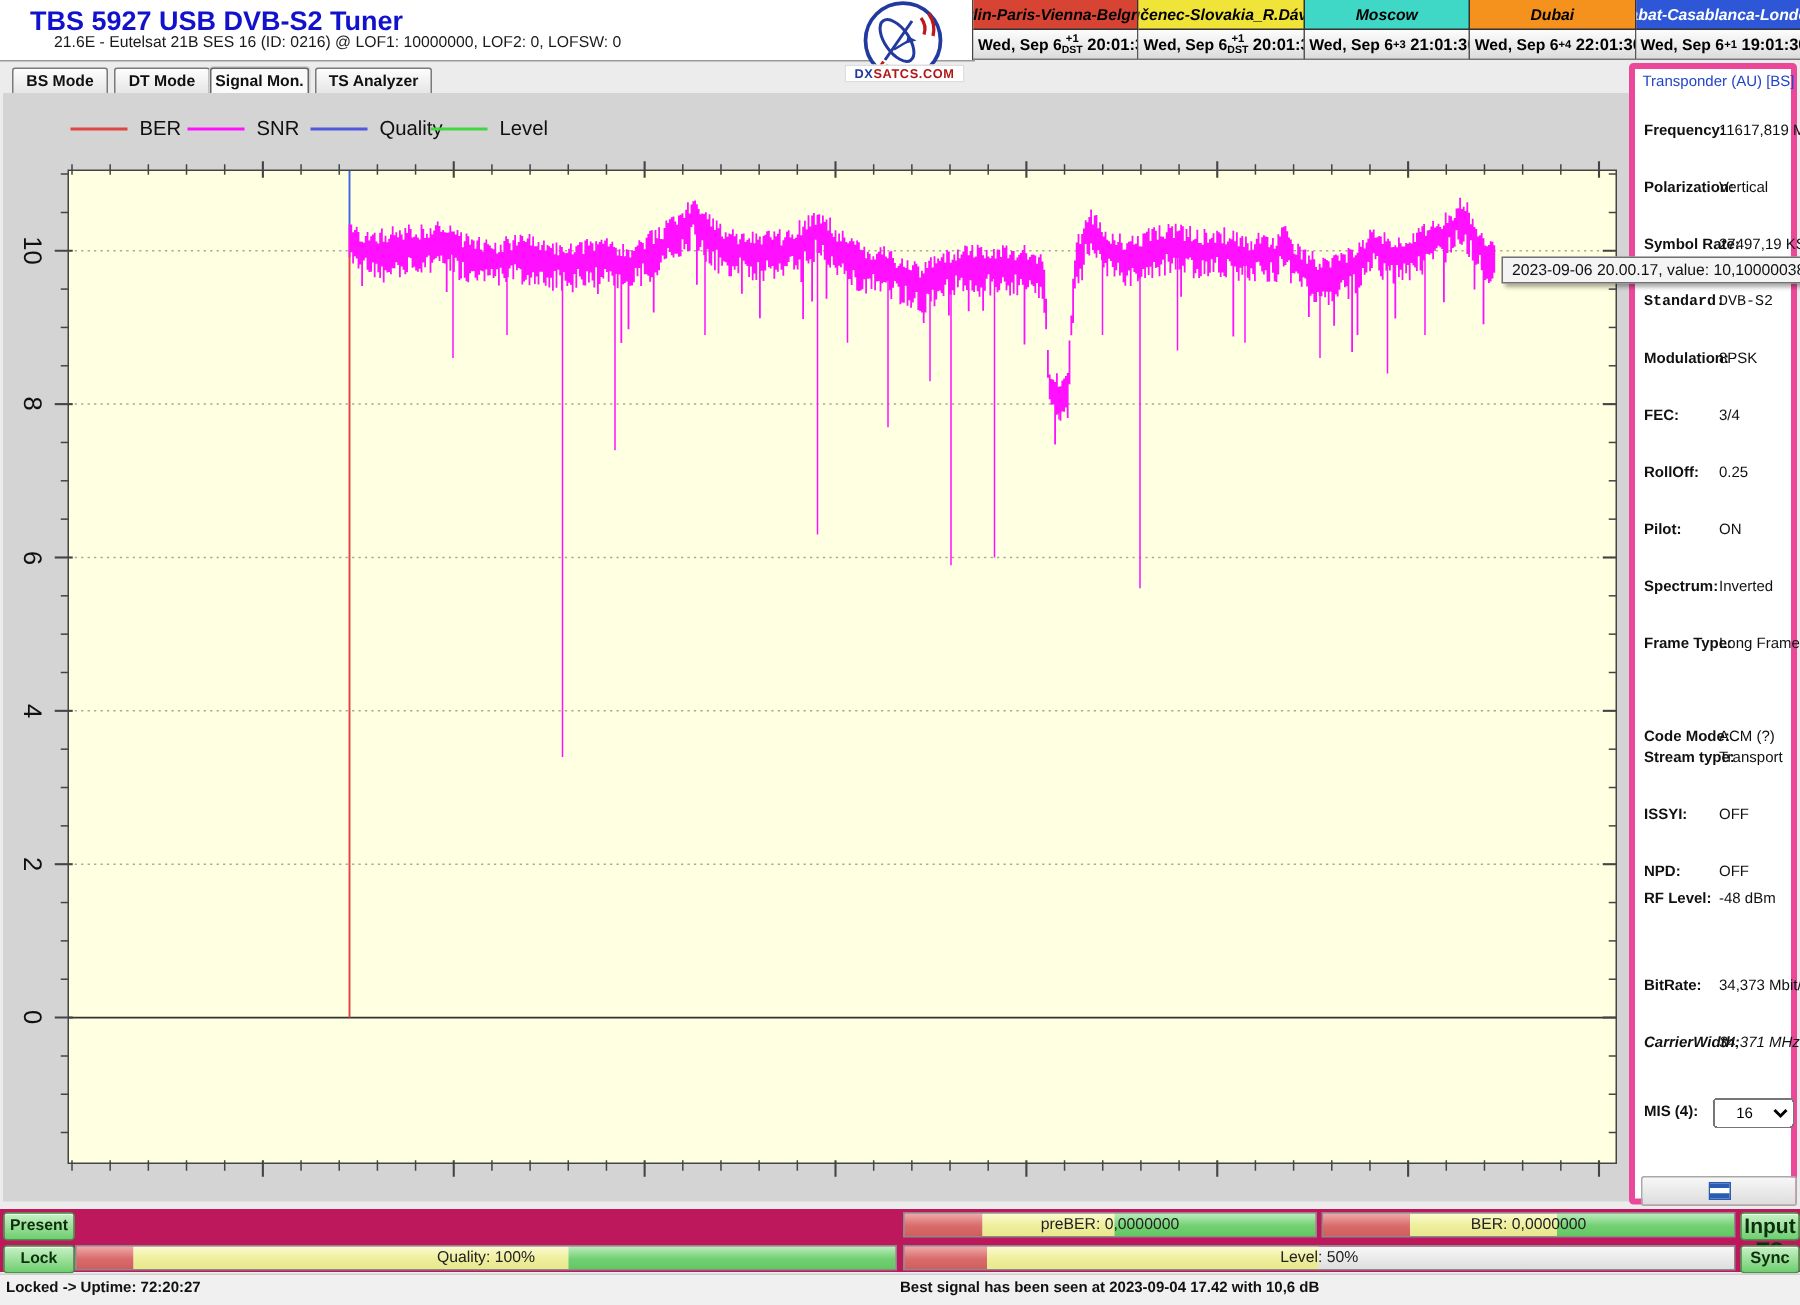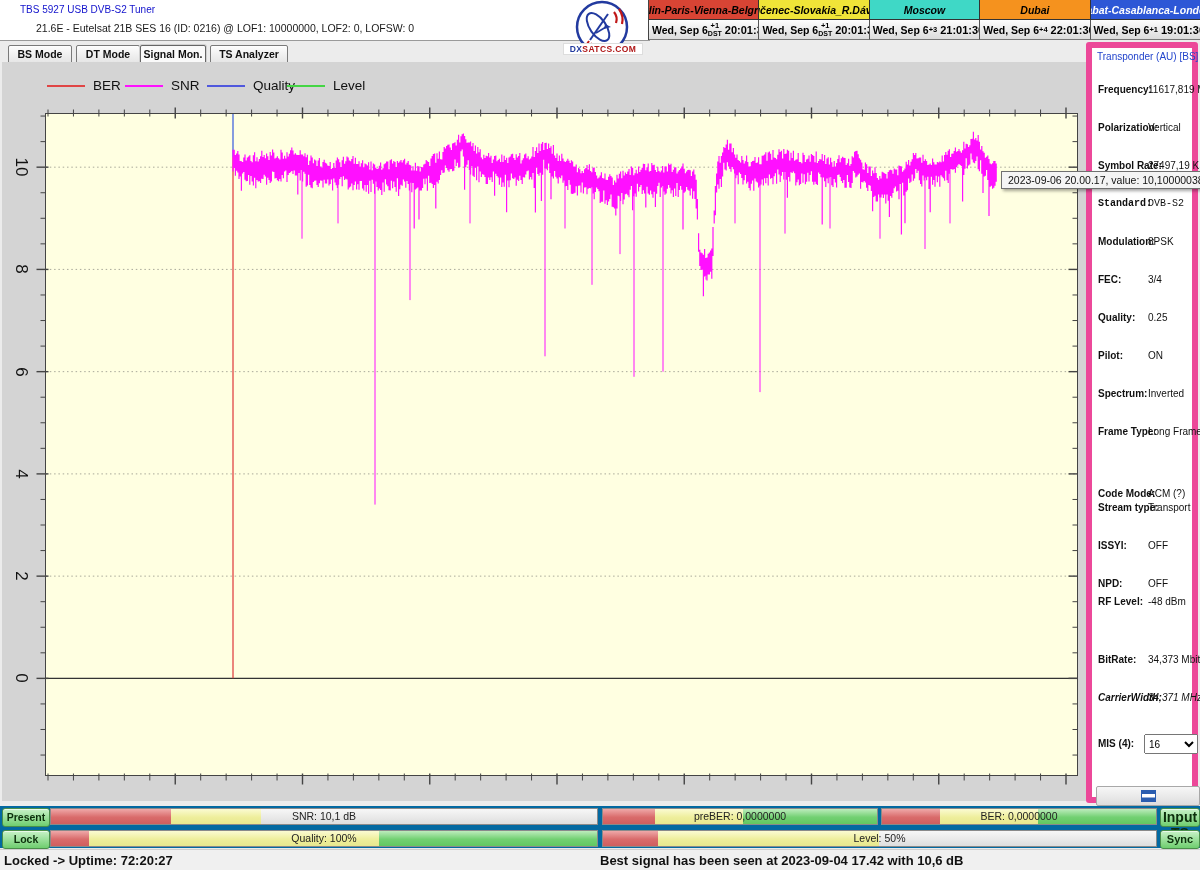--- a/index.html
+++ b/index.html
@@ -2,21 +2,21 @@
 <html><head>
 <meta charset="utf-8">
 <style>
   html,body{margin:0;padding:0;}
   body{font-family:"Liberation Sans",sans-serif;background:#ececec;}
   .app{position:relative;width:1200px;height:870px;background:#ececec;overflow:hidden;}
   .abs{position:absolute;}
   
   .header-bg{left:0;top:0;width:650px;height:40px;background:#ffffff;}
   .hdr-divider{left:0;top:40px;width:650px;height:1px;background:#9a9a9a;}
-  .win-title{left:20px;top:4px;font-size:10px;font-weight:normal;color:#1212cc;white-space:nowrap;}
+  .win-title{left:20px;top:4px;font-size:18px;font-weight:bold;color:#1212cc;white-space:nowrap;}
   .win-subtitle{left:36px;top:22px;font-size:10.5px;color:#1a1a1a;white-space:nowrap;}
   
   .tab-btn{position:absolute;top:45px;height:18px;border:1px solid #7a7a7a;border-radius:2px;
     background:linear-gradient(#fdfdfd,#e3e3e3);font-size:10.5px;font-weight:bold;color:#111;
     text-align:center;line-height:17px;box-shadow:0 1px 0 rgba(255,255,255,.7) inset;cursor:default;}
   .tab-btn.active{background:#fafafa;border-color:#666;box-shadow:0 0 0 1px #d0d0d0;}
   
   .logo-wrap{left:556px;top:0px;width:92px;height:60px;}
   .logo-caption{position:absolute;left:7px;top:43px;width:78px;background:#ffffff;border:1px solid #ddd;
     font-size:8.5px;font-weight:bold;text-align:center;letter-spacing:.4px;}
@@ -33,48 +33,48 @@
   .clk-off .plus{font-size:7.5px;font-weight:bold;} .clk-off .dst{font-size:7px;font-weight:bold;}
   .clk-hms{font-size:11px;font-weight:bold;color:#000;}
   
   .chart-widget{left:2px;top:62px;width:1084px;height:739px;background:#d4d4d4;}
   .legend-item{position:absolute;top:16px;display:flex;align-items:center;gap:8px;}
   .legend-line{width:38px;height:2px;}
   .legend-label{font-size:13.5px;color:#111;}
   .ylab{position:absolute;width:34px;height:20px;text-align:center;font-size:17px;color:#111;
     transform:rotate(90deg);transform-origin:center center;}
   
-  .right-panel{left:1086px;top:42px;width:112px;height:761px;background:#ffffff;border:6px solid #ec4899;
+  .right-panel{left:1086px;top:42px;width:112px;height:761px;background:#ffffff;border:4px solid #ec4899;
     border-radius:3px;box-sizing:border-box;}
   .rp-title{position:absolute;left:5px;top:3px;font-size:10px;color:#2244cc;white-space:nowrap;}
   .rp-row{position:absolute;left:0;width:112px;height:14px;}
   .rp-label{position:absolute;left:6px;top:0;font-size:10px;font-weight:bold;color:#111;white-space:nowrap;}
   .rp-value{position:absolute;left:56px;top:0;font-size:10px;color:#111;white-space:nowrap;}
   .mis-select{position:absolute;left:52px;top:-4px;width:54px;height:20px;font-size:10px;
-    font-family:"Liberation Sans",sans-serif;}
+    font-family:"Liberation Sans",sans-serif;text-align:center;}
   .export-btn{position:absolute;left:4px;top:738px;width:102px;height:18px;border:1px solid #a8a8a8;border-radius:2px;
     background:linear-gradient(#f7f7f7,#dddddd);display:flex;align-items:center;justify-content:center;cursor:default;}
   
   .tooltip{left:1001px;top:171px;background:#f4f4f4;border:1px solid #707070;box-shadow:2px 2px 3px rgba(0,0,0,.35);
     font-size:10.5px;color:#111;padding:2px 6px;white-space:nowrap;z-index:50;}
   
-  .bars-area{left:0;top:806px;width:1200px;height:42px;background:#0369a1;}
+  .bars-area{left:0;top:806px;width:1200px;height:42px;background:#be185d;}
   .grn-btn{position:absolute;height:17px;border:1px solid #4a8f4a;border-radius:3px;
     background:linear-gradient(#c8f2c8,#6fce6f);font-size:10.5px;font-weight:bold;color:#0c300c;
     text-align:center;line-height:16px;box-shadow:0 1px 0 rgba(255,255,255,.6) inset;cursor:default;}
   .sig-bar{position:absolute;height:17px;border:1px solid #8a8a8a;background:linear-gradient(#f7f7f7,#dedede);
     box-sizing:border-box;overflow:hidden;}
   .sig-bar .zone{position:absolute;top:0;bottom:0;}
   .zone-red{background:linear-gradient(#efa9a9,#d96b6b 55%,#cf5f5f);}
   .zone-yellow{background:linear-gradient(#fbfbd2,#eeee9c 55%,#e8e88e);}
   .zone-green{background:linear-gradient(#bdecbd,#72d072 55%,#62c862);}
   .sig-bar .bar-label{position:absolute;left:0;right:0;top:1px;text-align:center;font-size:10.5px;color:#222;}
   
   .statusbar{left:0;top:849px;width:1200px;height:21px;background:#f0f0f0;border-top:1px solid #cfcfcf;}
-  .statusbar span{position:absolute;top:3px;font-size:13px;font-weight:600;color:#111;white-space:nowrap;}
+  .statusbar span{position:absolute;top:3px;font-size:10px;font-weight:600;color:#111;white-space:nowrap;}
 </style>
 </head>
 <body>
 
 <div class="app">
 
   <div class="abs header-bg"></div>
   <div class="abs hdr-divider"></div>
   <div class="abs win-title">TBS 5927 USB DVB-S2 Tuner</div>
   <div class="abs win-subtitle">21.6E - Eutelsat 21B  SES 16 (ID: 0216) @ LOF1: 10000000, LOF2: 0, LOFSW: 0</div>
@@ -344,21 +344,21 @@
         </div>
         <div class="rp-row" style="top: 188px;">
           <span class="rp-label">Modulation:</span>
                    <span class="rp-value">8PSK</span>
         </div>
         <div class="rp-row" style="top: 226px;">
           <span class="rp-label">FEC:</span>
                    <span class="rp-value">3/4</span>
         </div>
         <div class="rp-row" style="top: 264px;">
-          <span class="rp-label">Quality:</span>
+          <span class="rp-label">RollOff:</span>
                    <span class="rp-value">0.25</span>
         </div>
         <div class="rp-row" style="top: 302px;">
           <span class="rp-label">Pilot:</span>
                    <span class="rp-value">ON</span>
         </div>
         <div class="rp-row" style="top: 340px;">
           <span class="rp-label">Spectrum:</span>
                    <span class="rp-value">Inverted</span>
         </div>
@@ -403,25 +403,20 @@
       <svg width="15" height="12" viewBox="0 0 15 12">
         <rect x="0.5" y="0.5" width="14" height="11" fill="#ffffff" stroke="#2a5db0"></rect>
         <rect x="1" y="1" width="13" height="3" fill="#2a5db0"></rect>
         <rect x="1" y="7.5" width="13" height="3.5" fill="#2a5db0"></rect>
       </svg>
     </div>
   </div>
 
   <div class="abs bars-area" id="barsArea">
       <div class="grn-btn" style="left: 2px; top: 2px; width: 46px;">Present</div>
-      <div class="sig-bar" style="left: 50px; top: 2px; width: 548px;">
-        <div class="zone zone-red" style="left: 0%; width: 22%;"></div>
-        <div class="zone zone-yellow" style="left: 22%; width: 16.5%;"></div>
-        <div class="bar-label">SNR: 10,1 dB</div>
-      </div>
       <div class="sig-bar" style="left: 602px; top: 2px; width: 276px;">
         <div class="zone zone-red" style="left: 0%; width: 19%;"></div>
         <div class="zone zone-yellow" style="left: 19%; width: 32%;"></div>
         <div class="zone zone-green" style="left: 51%; width: 49%;"></div>
         <div class="bar-label">preBER: 0,0000000</div>
       </div>
       <div class="sig-bar" style="left: 881px; top: 2px; width: 276px;">
         <div class="zone zone-red" style="left: 0%; width: 21%;"></div>
         <div class="zone zone-yellow" style="left: 21%; width: 36%;"></div>
         <div class="zone zone-green" style="left: 57%; width: 43%;"></div>

